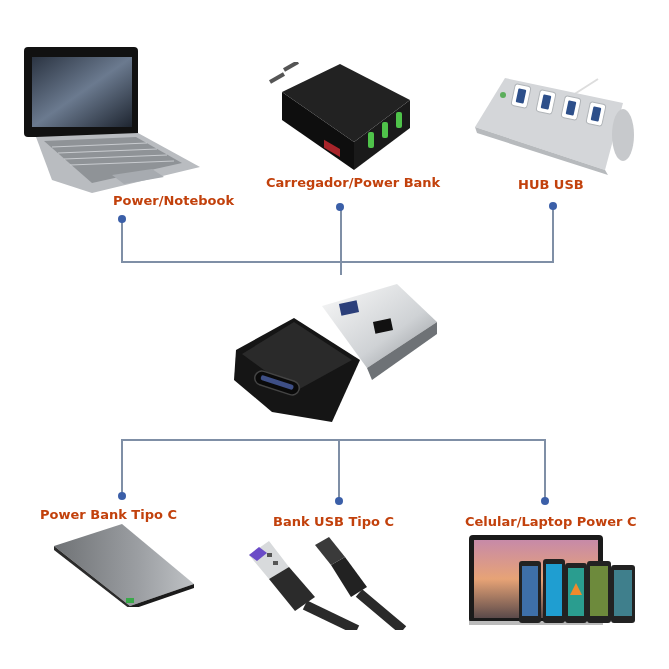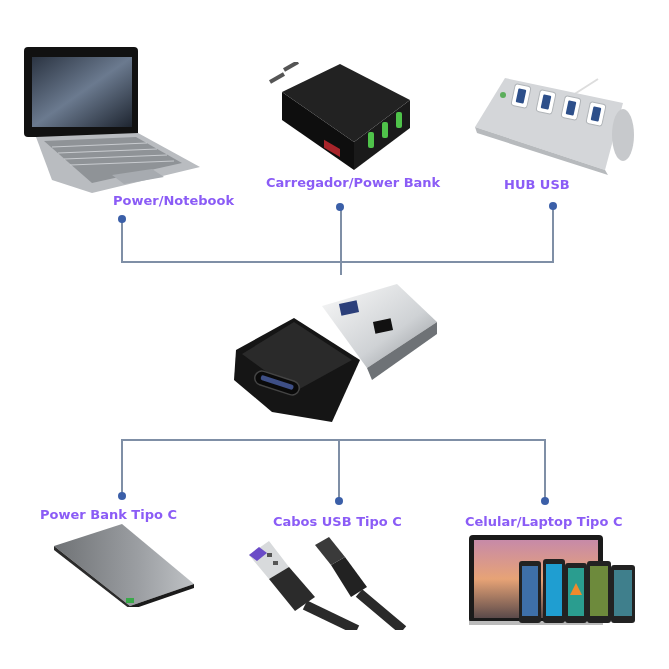--- a/index.html
+++ b/index.html
@@ -1,18 +1,18 @@
 <!DOCTYPE html>
 <html><head>
   <meta charset="utf-8">
   <style>
     html, body { margin: 0; padding: 0; background: #ffffff; }
     body { width: 669px; height: 669px; position: relative; overflow: hidden;
            font-family: "DejaVu Sans", sans-serif; }
-    .label { position: absolute; font-weight: bold; font-size: 13px; color: #8b5cf6; white-space: nowrap; }
+    .label { position: absolute; font-weight: bold; font-size: 13px; color: #c2410c; white-space: nowrap; }
     svg.wires { position: absolute; left: 0; top: 0; }
     .device { position: absolute; }
   </style>
 </head>
 <body>
 
 <svg class="wires" width="669" height="669">
   <g stroke="#7f8fa6" stroke-width="2" fill="none">
     <path d="M122 221 V262 H553 V207"></path>
     <path d="M341 208 V262"></path>
@@ -79,21 +79,21 @@
     <rect x="90" y="22" width="16" height="22" rx="3" transform="rotate(12 98 33)"></rect>
     <rect x="115" y="28" width="16" height="22" rx="3" transform="rotate(12 123 39)"></rect>
   </g>
   <g fill="#2d4f8a">
     <rect x="44" y="14" width="8" height="14" rx="1" transform="rotate(12 48 21)"></rect>
     <rect x="69" y="20" width="8" height="14" rx="1" transform="rotate(12 73 27)"></rect>
     <rect x="94" y="26" width="8" height="14" rx="1" transform="rotate(12 98 33)"></rect>
     <rect x="119" y="32" width="8" height="14" rx="1" transform="rotate(12 123 39)"></rect>
   </g>
 </svg>
-<div class="label" style="left:504px;top:177px">HUB USB</div>
+<div class="label" style="left:518px;top:177px">HUB USB</div>
 
 <svg class="device" style="left:232px;top:272px" width="210" height="160" viewBox="0 0 210 160">
   <defs>
     <linearGradient id="metal" x1="0" y1="0" x2="1" y2="1">
       <stop offset="0" stop-color="#fafafa"></stop>
         <stop offset="0.6" stop-color="#cfd2d5"></stop>
         <stop offset="1" stop-color="#8b8f94"></stop>
     </linearGradient>
   </defs>
   <polygon points="90,34 165,12 205,50 135,96" fill="url(#metal)"></polygon>
@@ -114,34 +114,34 @@
         <stop offset="0.6" stop-color="#9b9ea2"></stop>
         <stop offset="1" stop-color="#bfc2c5"></stop>
     </linearGradient>
   </defs>
   <polygon points="2,24 70,2 142,62 78,84" fill="url(#pb)"></polygon>
   <polygon points="2,24 78,84 78,87 2,28" fill="#2b2b2b"></polygon>
   <polygon points="78,84 142,62 142,66 78,88" fill="#1b1b1b"></polygon>
   <rect x="74" y="76" width="8" height="5" fill="#3aa84a"></rect>
 </svg>
 
-<div class="label" style="left:273px;top:514px">Cabos USB Tipo C</div>
+<div class="label" style="left:273px;top:514px">Bank USB Tipo C</div>
 <svg class="device" style="left:247px;top:535px" width="160" height="95" viewBox="0 0 160 95">
   <polygon points="2,20 22,6 42,32 22,44" fill="#d8dadc"></polygon>
   <polygon points="2,20 12,12 20,18 10,26" fill="#6a4bc7"></polygon>
   <rect x="20" y="18" width="5" height="4" fill="#555"></rect>
   <rect x="26" y="26" width="5" height="4" fill="#555"></rect>
   <polygon points="22,44 42,32 68,62 48,76" fill="#2b2b2b"></polygon>
   <path d="M58 70 L110 95" stroke="#2a2a2a" stroke-width="10"></path>
   <polygon points="68,10 82,2 98,22 84,30" fill="#3a3a3a"></polygon>
   <polygon points="84,30 98,22 120,52 104,62" fill="#222"></polygon>
   <path d="M112 58 L156 95" stroke="#2a2a2a" stroke-width="10"></path>
 </svg>
 
-<div class="label" style="left:465px;top:514px">Celular/Laptop Tipo C</div>
+<div class="label" style="left:465px;top:514px">Celular/Laptop Power C</div>
 <svg class="device" style="left:469px;top:533px" width="168" height="94" viewBox="0 0 168 94">
   <defs>
     <linearGradient id="sky" x1="0" y1="0" x2="0" y2="1">
       <stop offset="0" stop-color="#c78aa8"></stop>
         <stop offset="0.5" stop-color="#e7a376"></stop>
         <stop offset="1" stop-color="#5b4a4a"></stop>
     </linearGradient>
   </defs>
   <rect x="0" y="2" width="134" height="88" rx="4" fill="#1a1a1a"></rect>
   <rect x="5" y="7" width="124" height="78" fill="url(#sky)"></rect>

